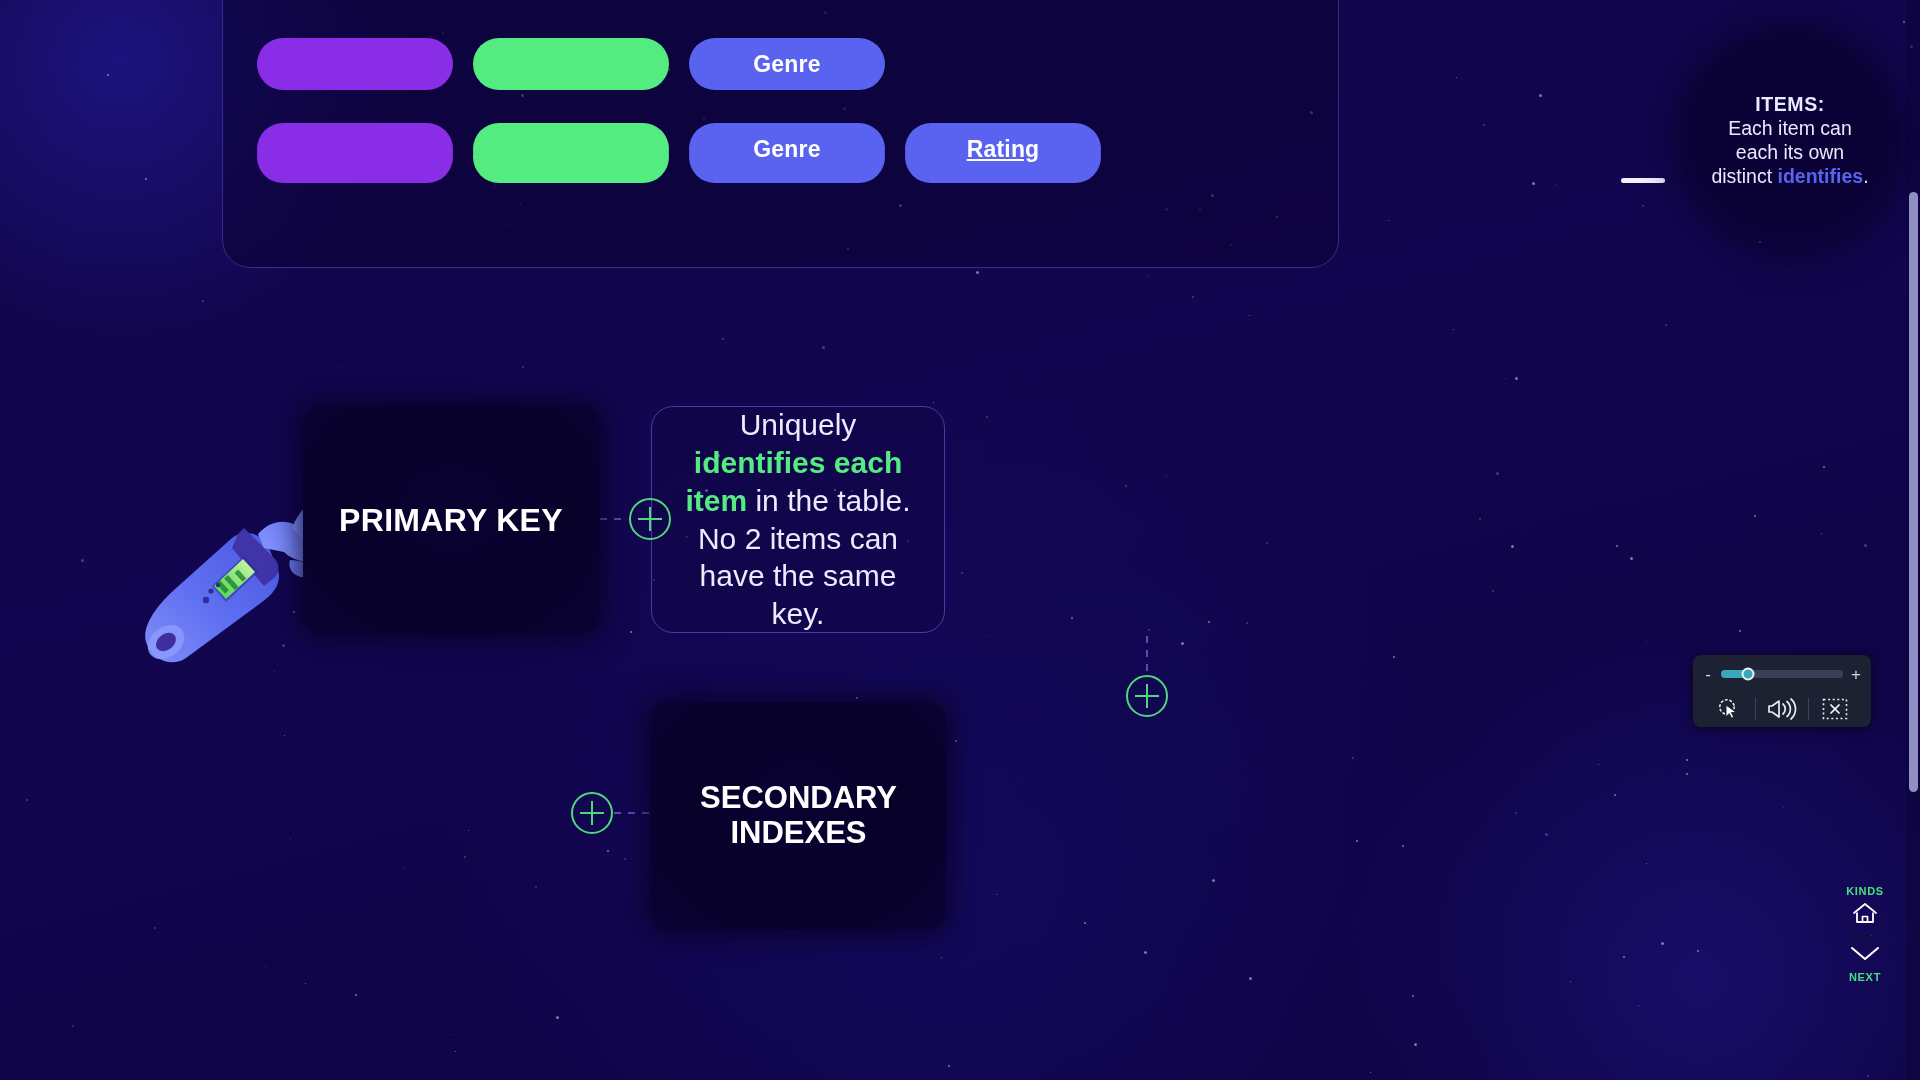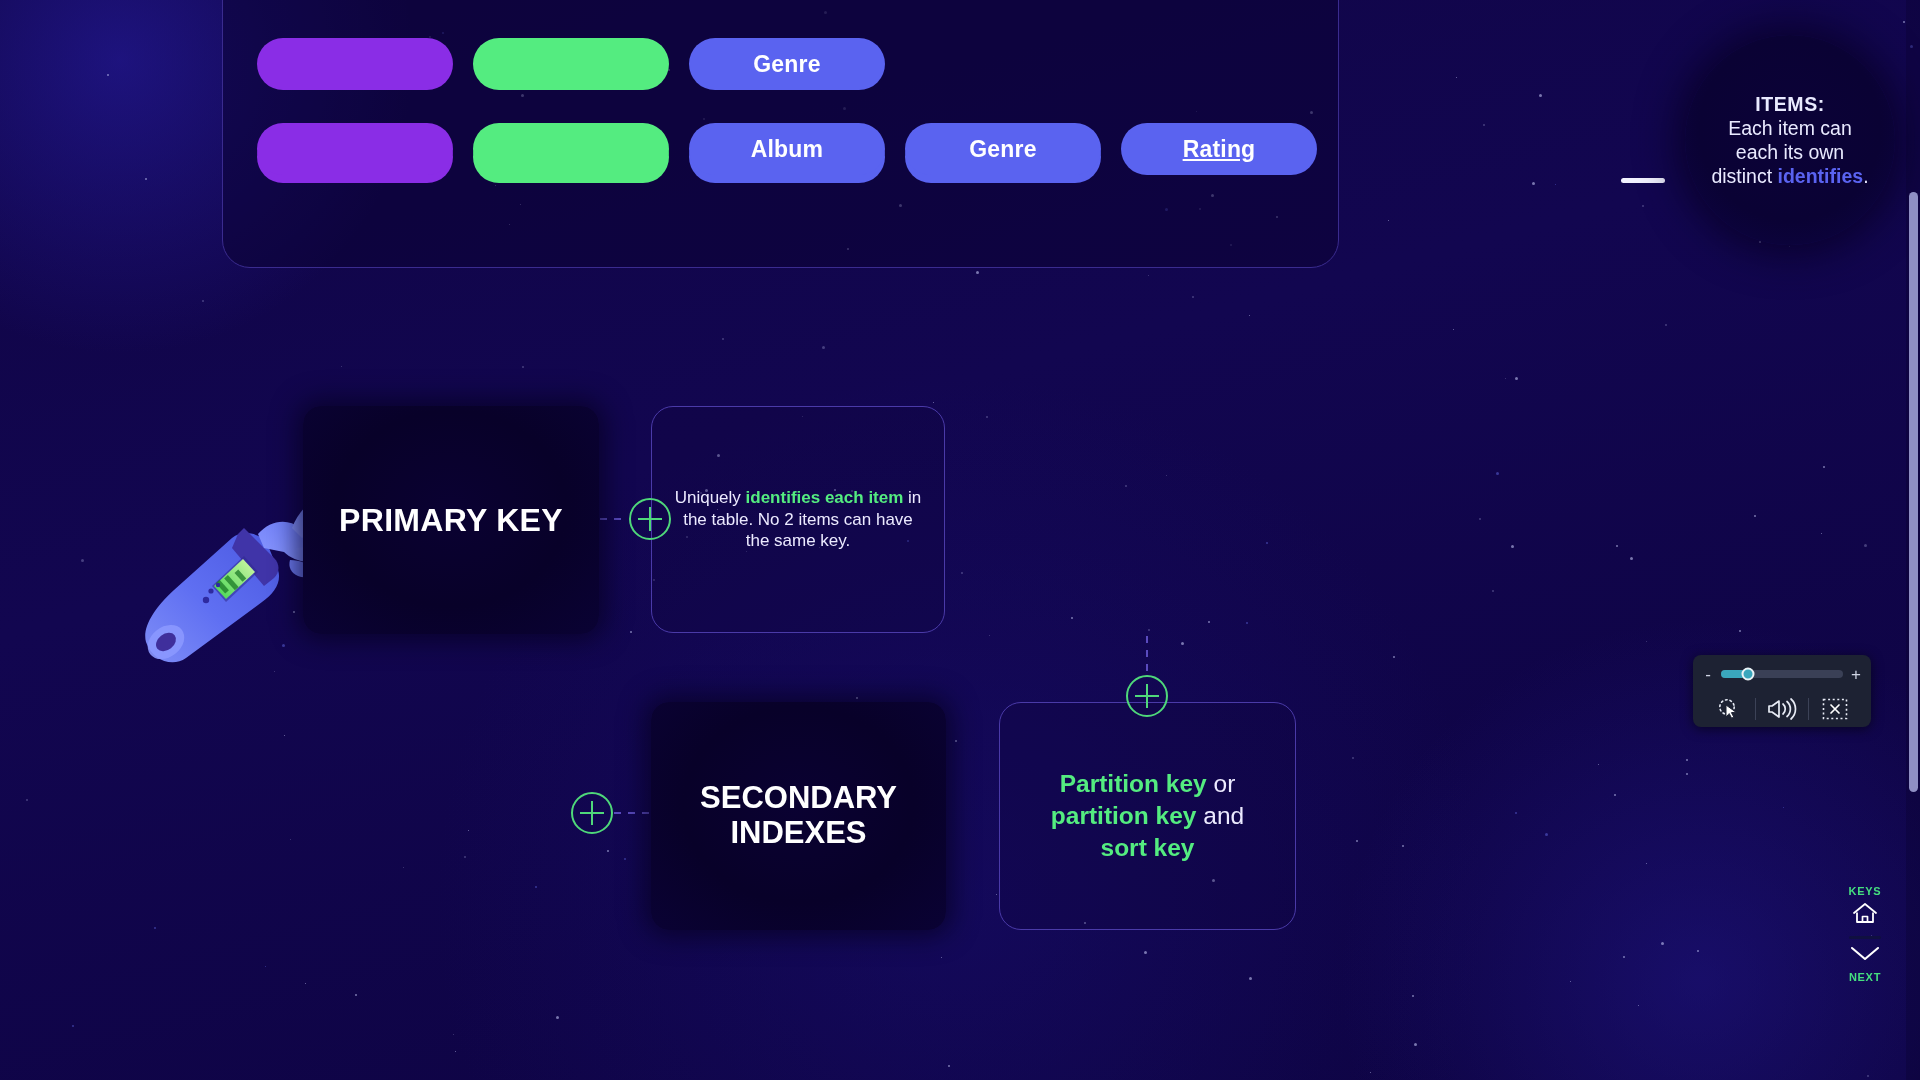--- a/index.html
+++ b/index.html
@@ -131,21 +131,21 @@
     justify-content: center;
     text-align: center;
     background: rgba(13,4,62,0.28);
   }
   #box-unique {
     left: 651px; top: 406px;
     width: 294px; height: 227px;
   }
   #box-unique .txt {
     color: #eceaff;
-    font-size: 17px;
+    font-size: 30px;
     line-height: 1.26;
     padding: 0 22px;
   }
   #box-unique .g { color: #54ec80; font-weight: bold; }
 
   #box-partition {
     left: 999px; top: 702px;
     width: 297px; height: 228px;
   }
   #box-partition .txt {
@@ -473,21 +473,20 @@
 
     <div class="pill-row" id="pill-row-1" style="top:337px;">
       <div class="pill purple"></div>
       <div class="pill green"></div>
       <div class="pill blue" style="width:196px;">Genre</div>
     </div>
 
     <div class="pill-row" id="pill-row-2" style="top:422px;">
       <div class="pill purple"></div>
       <div class="pill green"></div>
-      <div class="pill blue" style="width:196px;">Album</div>
       <div class="pill blue" style="width:196px;">Genre</div>
       <div class="pill blue" style="width:196px;text-decoration:underline;">Rating</div>
     </div>
   </div>
 
   <div id="callout-stem"></div>
   <div id="items-callout">
     <div class="cl-title">ITEMS:</div>
     <div>Each item can</div>
     <div>each its own</div>
@@ -551,23 +550,20 @@
 
   <div class="outline-box" id="box-unique">
     <div class="txt"><span>Uniquely </span><span class="g">identifies each item</span><span> in the table. No 2 items can have the same key.</span></div>
   </div>
 
 
   <div class="card" id="card-secondary-indexes">
     <span><span>SECONDARY</span><br><span>INDEXES</span></span>
   </div>
 
-  <div class="outline-box" id="box-partition">
-    <div class="txt"><span class="g">Partition key</span><span> or </span><br><span class="g">partition key</span><span> and </span><br><span class="g">sort key</span></div>
-  </div>
 
   <div class="plus-node" id="plus-primary"></div>
   <div class="plus-node" id="plus-secondary"></div>
   <div class="plus-node" id="plus-kinds"></div>
 
   <div id="control-bar">
     <div id="zoom-row">
       <div class="zoom-sign">-</div>
       <div id="zoom-track">
         <div id="zoom-fill" style="width: 22%;"></div>
@@ -597,21 +593,21 @@
       <div class="ctl-icon">
         <svg width="30" height="26" viewBox="0 0 30 26">
           <rect x="3.5" y="3.5" width="23" height="19" fill="none" stroke="#e7ebf5" stroke-width="1.6" stroke-dasharray="2 2.6"></rect>
           <path d="M11 9 L19 17 M19 9 L11 17" stroke="#ffffff" stroke-width="1.7" stroke-linecap="round"></path>
         </svg>
       </div>
     </div>
   </div>
 
   <div id="nav-panel">
-    <div class="nav-label">KEYS</div>
+    <div class="nav-label">KINDS</div>
     <div style="margin-top:3px;">
       <svg width="30" height="26" viewBox="0 0 30 26">
         <path d="M4 13 L15 4 L26 13" fill="none" stroke="#ffffff" stroke-width="1.8" stroke-linejoin="round" stroke-linecap="round"></path>
         <path d="M7 12.5 L7 22 L23 22 L23 12.5" fill="none" stroke="#ffffff" stroke-width="1.8" stroke-linejoin="round"></path>
         <path d="M12.5 22 L12.5 16.5 L17.5 16.5 L17.5 22" fill="none" stroke="#ffffff" stroke-width="1.7" stroke-linejoin="round"></path>
       </svg>
     </div>
     <div id="nav-divider"></div>
     <div>
       <svg width="34" height="22" viewBox="0 0 34 22">

